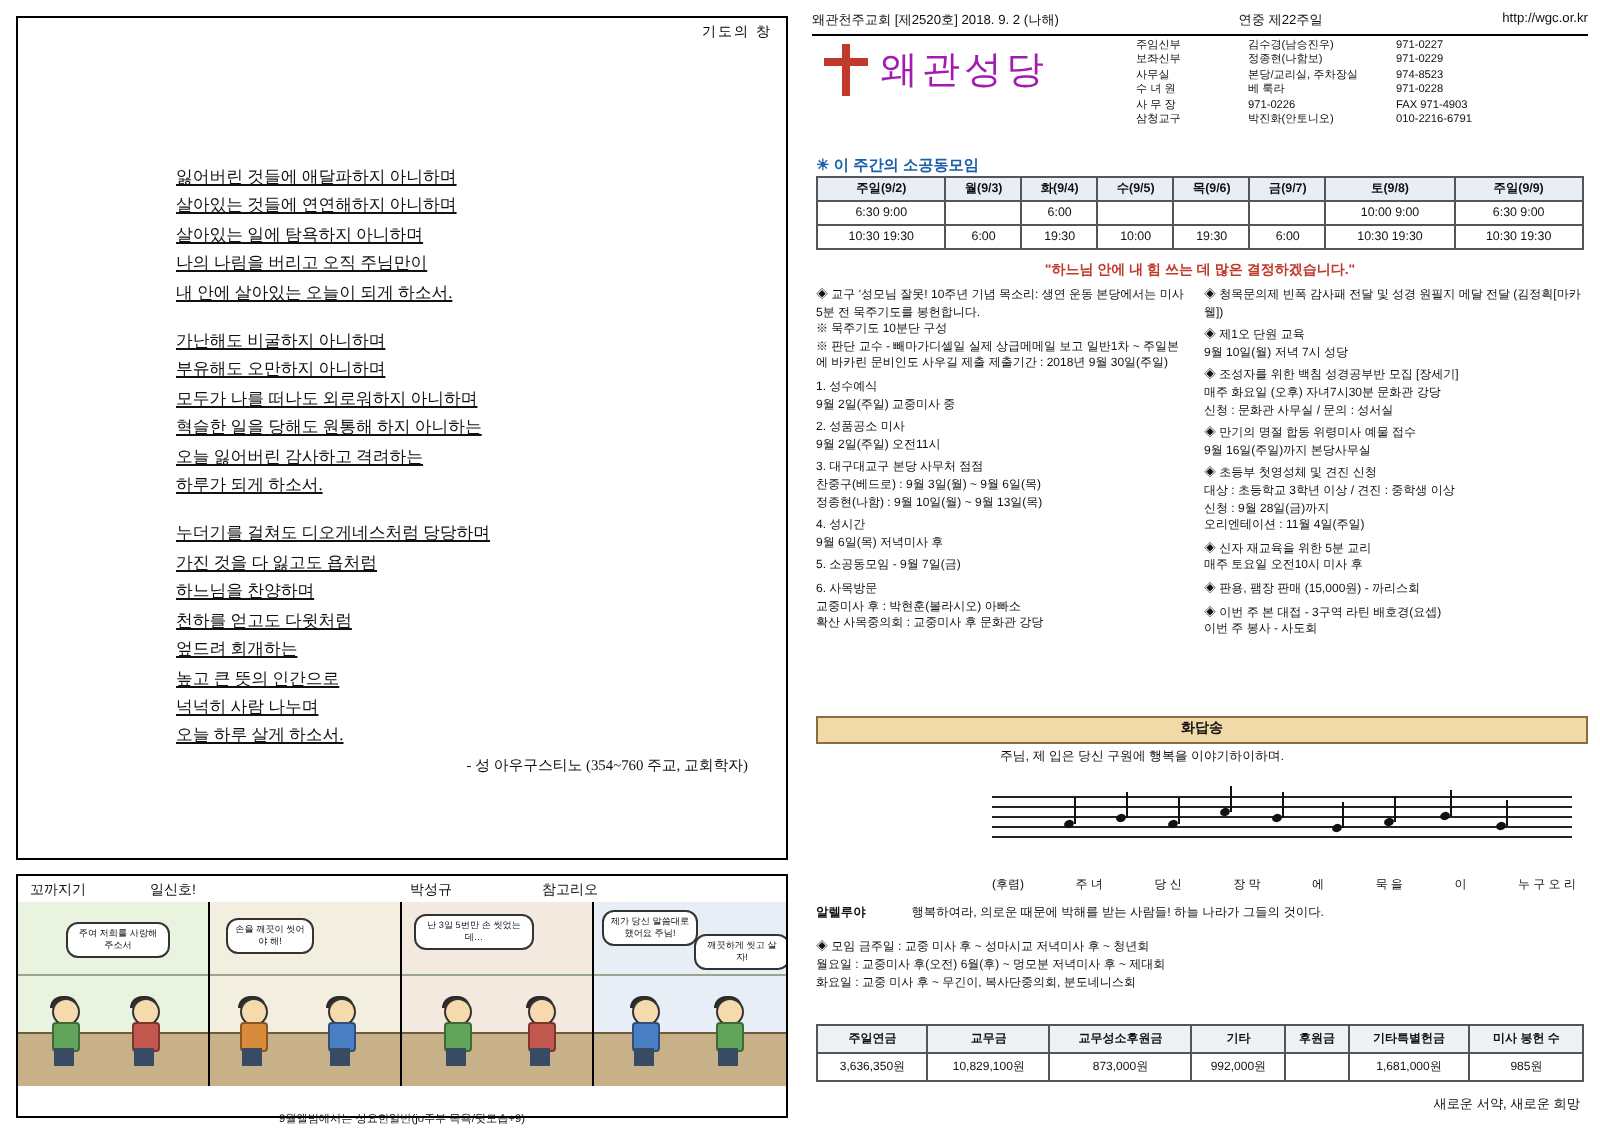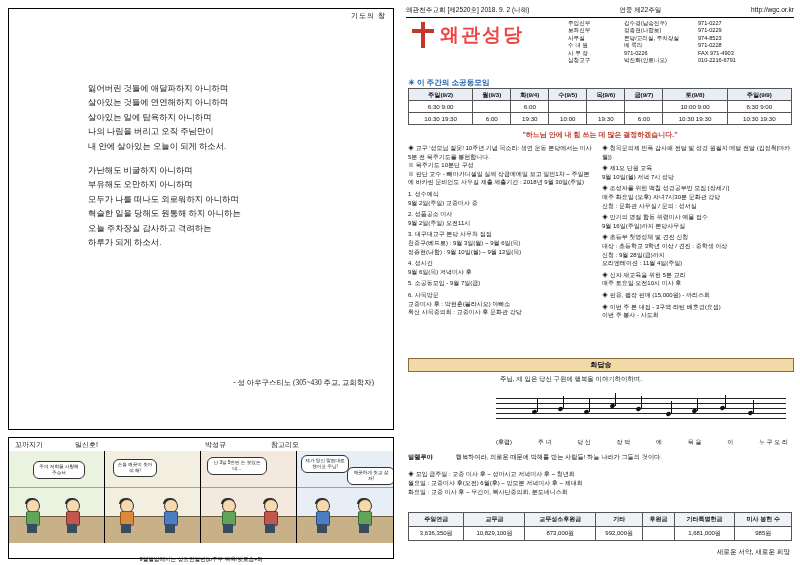--- a/index.html
+++ b/index.html
@@ -6,21 +6,21 @@
   body{width:800px;height:565px;font-family:"Liberation Sans",sans-serif;color:#111;}
   .page{position:relative;width:800px;height:565px;overflow:hidden;}
   .left{position:absolute;left:0;top:0;width:400px;height:565px;}
   .right{position:absolute;left:400px;top:0;width:400px;height:565px;}
 
   
   .left-frame{position:absolute;left:8px;top:8px;width:384px;height:420px;border:1px solid #000;}
   .kido-label{position:absolute;right:14px;top:11px;font-size:7px;letter-spacing:1px;color:#000;}
   .prayer-title{position:absolute;left:0;right:0;top:34px;text-align:center;font-size:15px;letter-spacing:3px;font-family:"Liberation Serif",serif;}
   .prayer-body{position:absolute;left:88px;top:82px;width:240px;font-size:8.4px;line-height:14.4px;font-family:"Liberation Serif",serif;color:#111;}
-  .prayer-body .stanza{margin-bottom:10px;}
+  .prayer-body .stanza{margin-bottom:10px;text-decoration:underline;}
   .prayer-sign{position:absolute;left:0;right:26px;top:378px;text-align:right;font-size:7.4px;font-family:"Liberation Serif",serif;}
 
   .cartoon{position:absolute;left:8px;top:437px;width:384px;height:120px;border:1px solid #000;background:#fff;}
   .cartoon-head{position:absolute;left:0;top:0;width:100%;height:13px;border-bottom:1px solid #000;}
   .cartoon-head span{position:absolute;font-size:7px;top:2px;}
   .ch-a{left:6px;}
   .ch-b{left:66px;}
   .ch-c{left:196px;}
   .ch-d{left:262px;}
   .panels{position:absolute;left:0;top:13px;width:100%;height:107px;}
@@ -41,21 +41,21 @@
   .fig.orange .body{background:#d98a3a;border-color:#8c5620;}
   .bubble{position:absolute;background:#fff;border:1px solid #333;border-radius:6px;font-size:4.6px;line-height:6px;padding:2px 3px;text-align:center;}
   .cartoon-caption{position:absolute;left:0;top:105px;width:100%;text-align:center;font-size:5.6px;}
 
   
   .masthead{position:absolute;left:6px;top:6px;width:388px;font-size:6.6px;}
   .masthead-row{display:flex;justify-content:space-between;border-bottom:1px solid #000;padding-bottom:2px;}
   .cross{position:absolute;left:12px;top:22px;width:22px;height:26px;}
   .cross:before{content:"";position:absolute;left:9px;top:0;width:4px;height:26px;background:#c0392b;}
   .cross:after{content:"";position:absolute;left:0;top:7px;width:22px;height:4px;background:#c0392b;}
-  .church-name{position:absolute;left:40px;top:22px;font-size:19px;letter-spacing:2px;font-family:"Liberation Serif",serif;font-weight:bold;color:#ef4444;}
+  .church-name{position:absolute;left:40px;top:22px;font-size:19px;letter-spacing:2px;font-family:"Liberation Serif",serif;font-weight:normal;color:#a21caf;}
   .contact{position:absolute;left:168px;top:20px;font-size:5.6px;line-height:7.4px;}
   .contact .row{display:flex;}
   .contact .c1{width:56px;}
   .contact .c2{width:74px;}
   .contact .c3{width:70px;text-align:left;}
 
   .misa-title{position:absolute;left:8px;top:78px;font-size:7.6px;color:#1a5fa8;font-weight:bold;}
   .misa-table{position:absolute;left:8px;top:88px;width:384px;border-collapse:collapse;font-size:6.2px;}
   .misa-table th,.misa-table td{border:1px solid #555;text-align:center;padding:1px 0;line-height:9px;}
   .misa-table th{background:#e9eef6;font-weight:bold;}
@@ -94,25 +94,33 @@
     <div class="prayer-body">
       <div class="stanza" style="white-space:pre-line">잃어버린 것들에 애달파하지 아니하며
 살아있는 것들에 연연해하지 아니하며
 살아있는 일에 탐욕하지 아니하며
 나의 나림을 버리고 오직 주님만이
 내 안에 살아있는 오늘이 되게 하소서.</div>
       <div class="stanza" style="white-space:pre-line">가난해도 비굴하지 아니하며
 부유해도 오만하지 아니하며
 모두가 나를 떠나도 외로워하지 아니하며
 혁슬한 일을 당해도 원통해 하지 아니하는
-오늘 주차장실 감사하고 격려하는
+오늘 잃어버린 감사하고 격려하는
 하루가 되게 하소서.</div>
-    </div>
-
-    <div class="prayer-sign">- 성 아우구스티노 (305~430 주교, 교회학자)</div>
+      <div class="stanza" style="white-space:pre-line">누더기를 걸쳐도 디오게네스처럼 당당하며
+가진 것을 다 잃고도 욥처럼
+하느님을 찬양하며
+천하를 얻고도 다윗처럼
+엎드려 회개하는
+높고 큰 뜻의 인간으로
+넉넉히 사람 나누며
+오늘 하루 살게 하소서.</div>
+    </div>
+
+    <div class="prayer-sign">- 성 아우구스티노 (354~760 주교, 교회학자)</div>
 
     <div class="cartoon">
       <div class="cartoon-head">
         <span class="ch-a">꼬까지기</span>
         <span class="ch-b">일신호!</span>
         <span class="ch-c">박성규</span>
         <span class="ch-d">참고리오</span>
       </div>
       <div class="panels">
 

